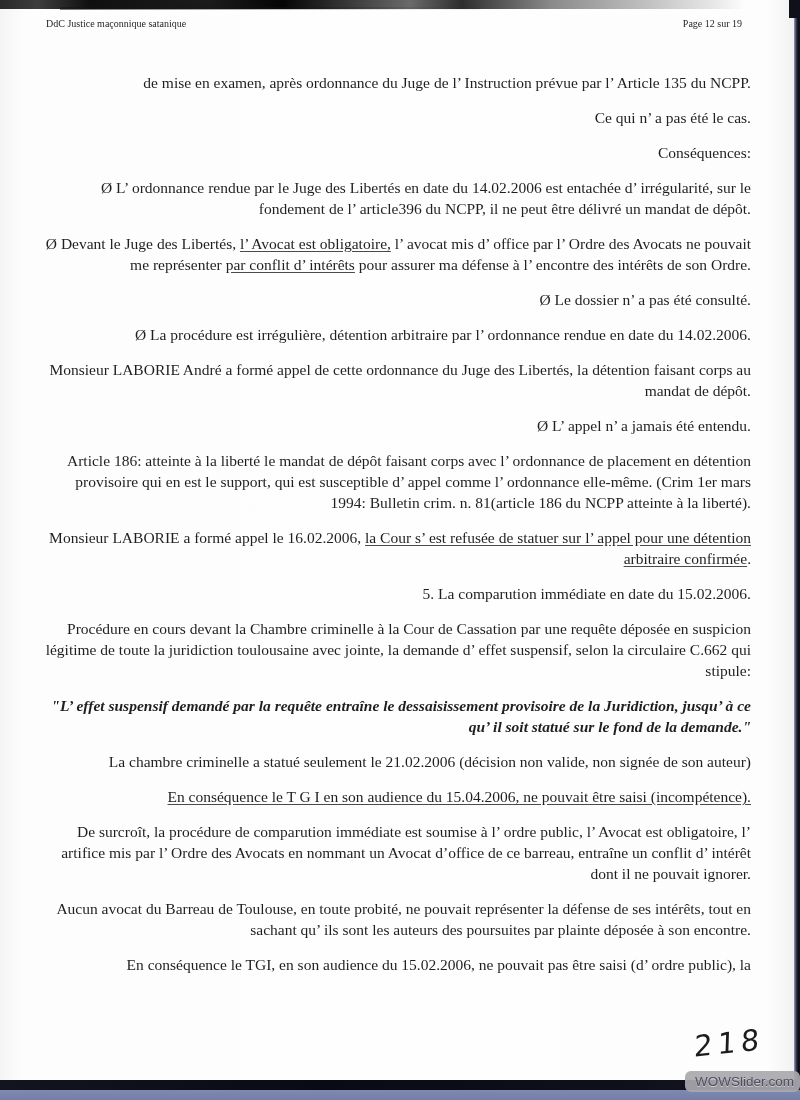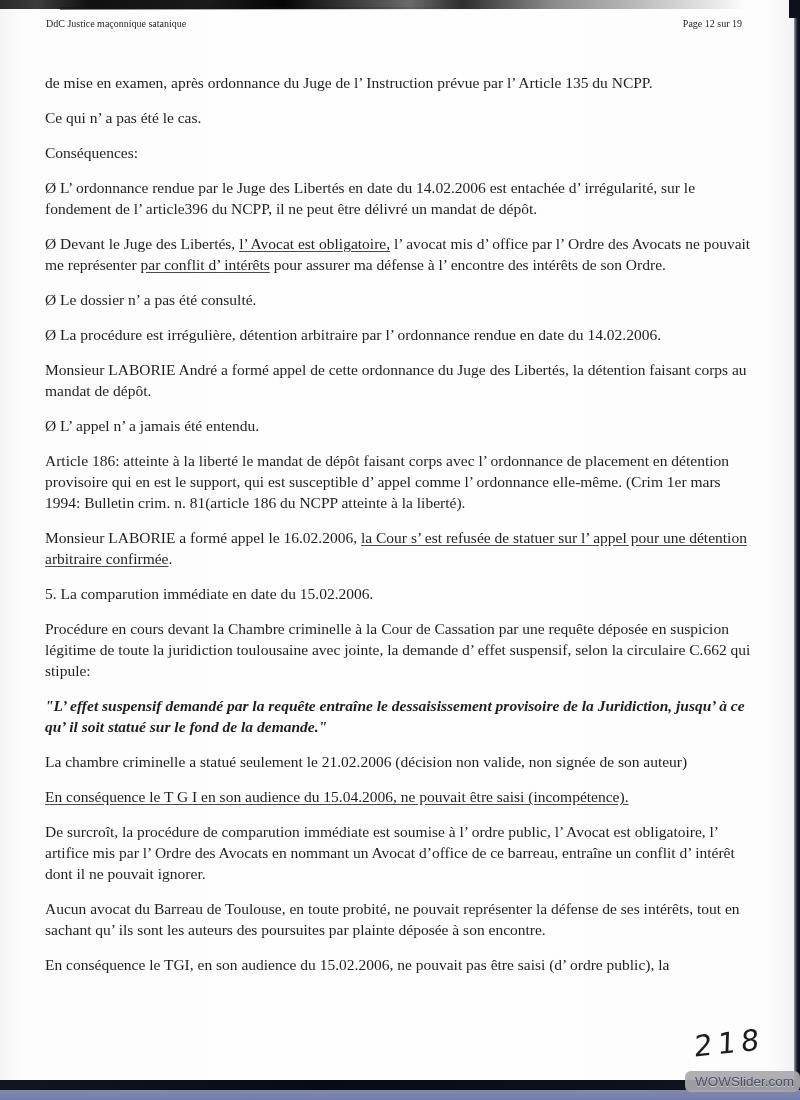--- a/index.html
+++ b/index.html
@@ -44,21 +44,21 @@
   .header{
     position:absolute;top:18px;left:46px;right:58px;
     display:flex;justify-content:space-between;align-items:baseline;
     font-size:10px;
   }
   
   .doc-body{
     position:absolute;top:72px;left:45px;width:706px;
     font-size:15.5px;line-height:21px;
   }
-  .doc-body p.para{margin:0 0 14px 0;padding:0;text-align:left;}
+  .doc-body p.para{margin:0 0 14px 0;padding:0;text-align:right;}
   span.u{text-decoration:underline;text-decoration-color:#4a4a4a;text-underline-offset:2px;}
   span.bi{font-weight:bold;font-style:italic;}
   
   .handwritten{
     position:absolute;left:694px;top:1026px;
     font-family:"DejaVu Sans",sans-serif;
     font-size:29px;color:#1c1c1c;
     transform:rotate(-6deg) skewX(-8deg);
     letter-spacing:5px;white-space:nowrap;
   }

